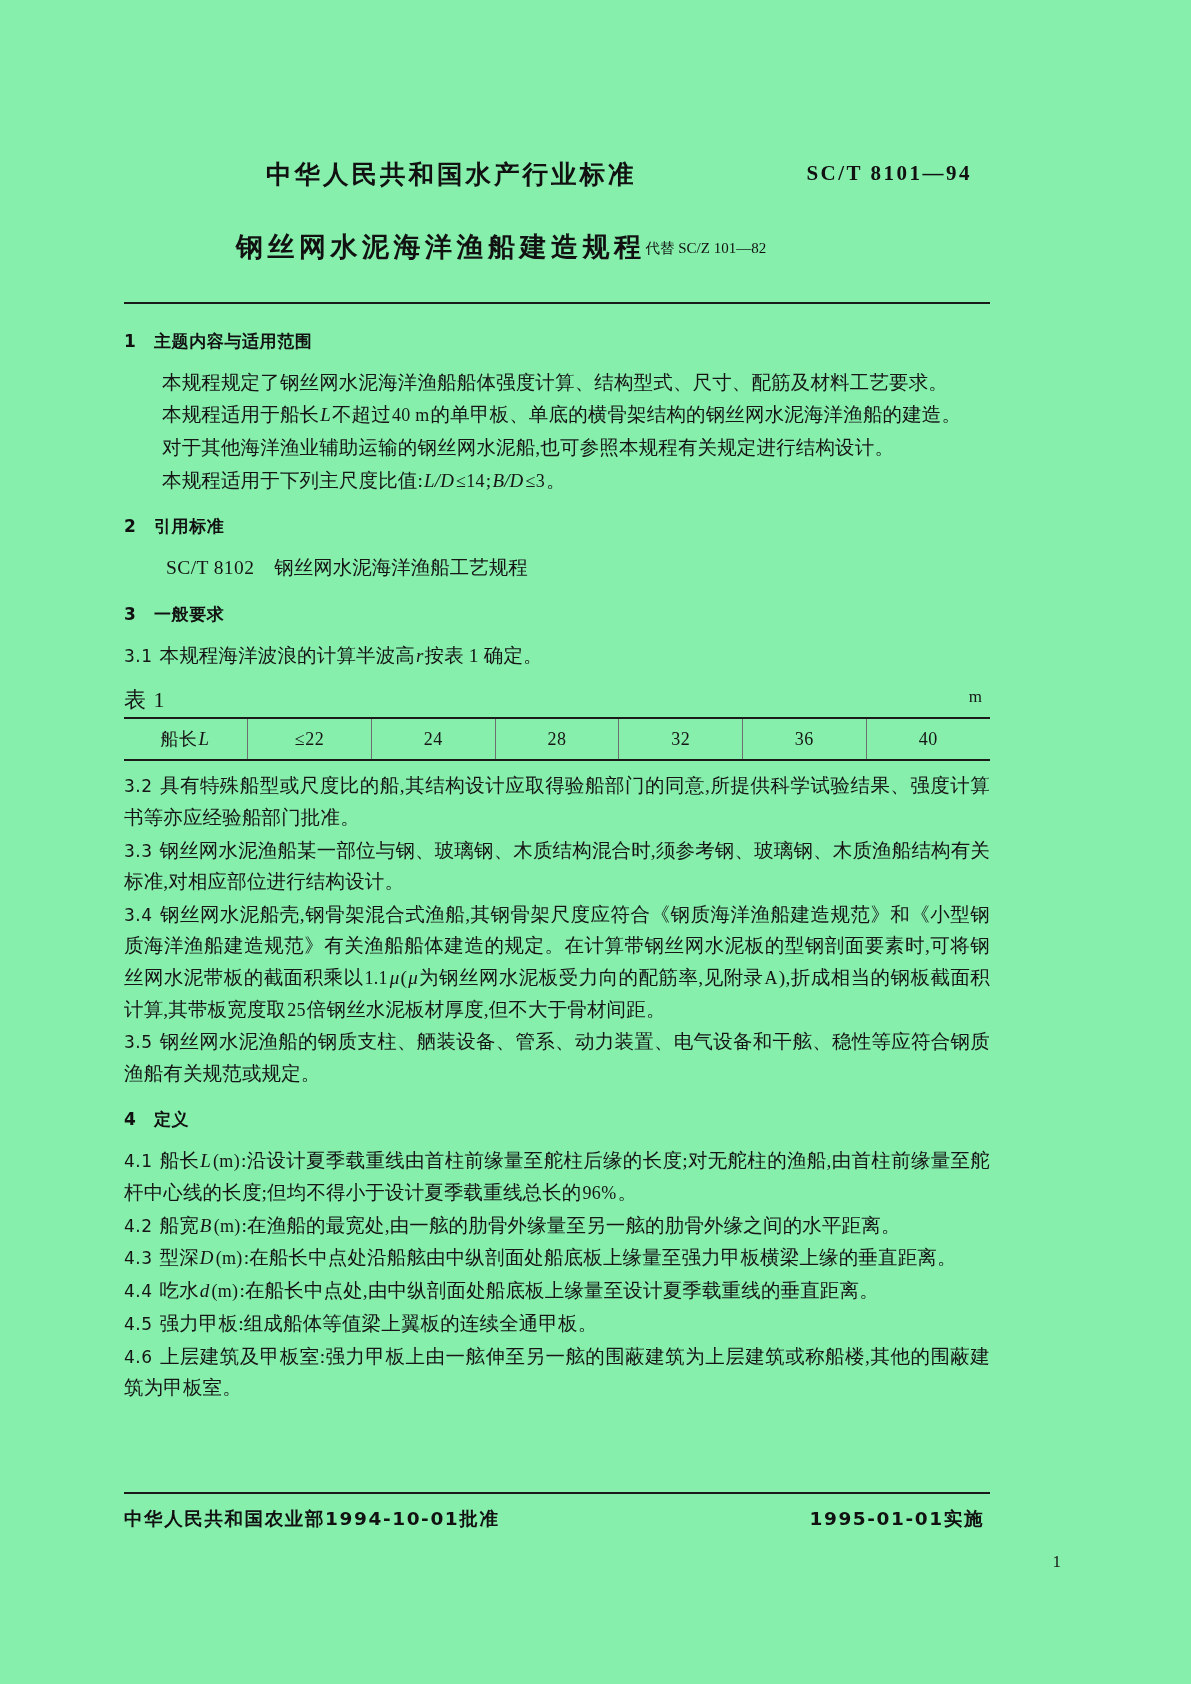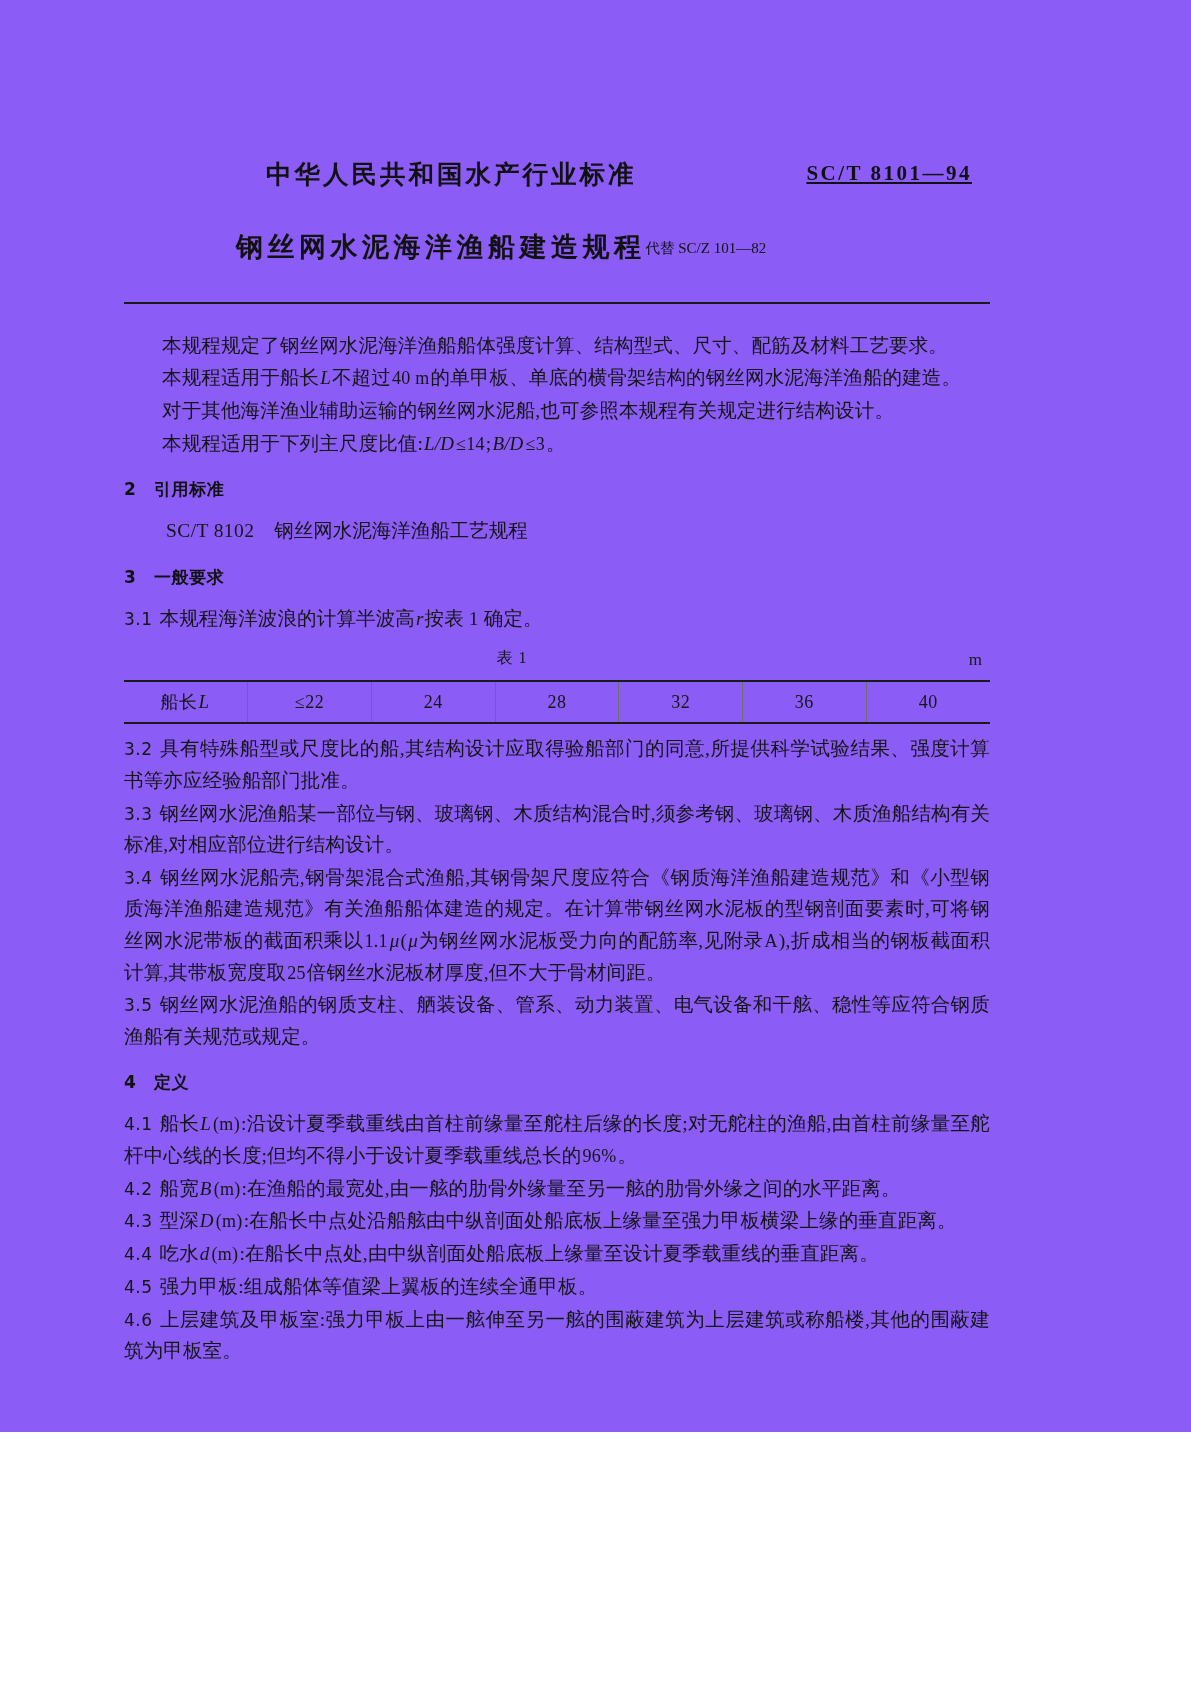--- a/index.html
+++ b/index.html
@@ -7,22 +7,22 @@
     padding: 0;
     background: #ffffff;
   }
   body {
     font-family: "Liberation Serif", "DejaVu Serif", serif;
     color: #1a1a1a;
   }
   .page {
     position: relative;
     width: 1191px;
-    height: 1432px;
-    background: #8b5cf6;
+    height: 1684px;
+    background: #86efac;
     box-sizing: border-box;
     overflow: hidden;
   }
   .content {
     position: absolute;
     left: 124px;
     top: 0;
     width: 866px;
   }
 
@@ -47,21 +47,20 @@
     line-height: 1.1;
   }
   .std-code {
     font-family: "Liberation Serif", serif;
     font-weight: bold;
     font-size: 21px;
     letter-spacing: 2.5px;
     color: #111;
     padding-right: 18px;
     padding-bottom: 2px;
-    text-decoration: underline;
   }
   .title-row {
     position: relative;
     display: flex;
     align-items: flex-end;
     justify-content: flex-start;
     margin-top: 44px;
   }
   .doc-title {
     font-family: "DejaVu Sans", "Liberation Sans", sans-serif;
@@ -166,22 +165,22 @@
   }
   .table-cap-row {
     position: relative;
     height: 26px;
     margin-bottom: 6px;
   }
   .table-cap {
     position: absolute;
     left: 0;
     right: 0;
-    text-align: center;
-    font-size: 16px;
+    text-align: left;
+    font-size: 22px;
     color: #151515;
     letter-spacing: 1px;
     padding-right: 90px;
   }
   .table-unit {
     position: absolute;
     right: 8px;
     top: 2px;
     font-size: 17px;
     font-family: "Liberation Serif", serif;
@@ -259,20 +258,23 @@
         <div class="replaces">
           <span class="rep-label">代替</span>
           <span>SC/Z 101—82</span>
         </div>
       </div>
       <div class="rule-double"></div>
     </div>
 
     <div class="body-area">
 
+      <div class="clause-head">
+        <span class="num">1</span><span>主题内容与适用范围</span>
+      </div>
       <p class="para indent">本规程规定了钢丝网水泥海洋渔船船体强度计算、结构型式、尺寸、配筋及材料工艺要求。</p>
       <p class="para indent"><span>本规程适用于船长</span><span class="mathit">L</span><span>不超过</span><span class="mathup">40 m</span><span>的单甲板、单底的横骨架结构的钢丝网水泥海洋渔船的建造。</span></p>
       <p class="para indent">对于其他海洋渔业辅助运输的钢丝网水泥船,也可参照本规程有关规定进行结构设计。</p>
       <p class="para indent"><span>本规程适用于下列主尺度比值:</span><span class="mathit">L/D</span><span class="mathup">≤14</span><span>;</span><span class="mathit">B/D</span><span class="mathup">≤3</span><span>。</span></p>
 
       <div class="clause-head">
         <span class="num">2</span><span>引用标准</span>
       </div>
       <p class="ref-line"><span class="code">SC/T 8102</span><span class="sep"></span><span>钢丝网水泥海洋渔船工艺规程</span></p>
 

